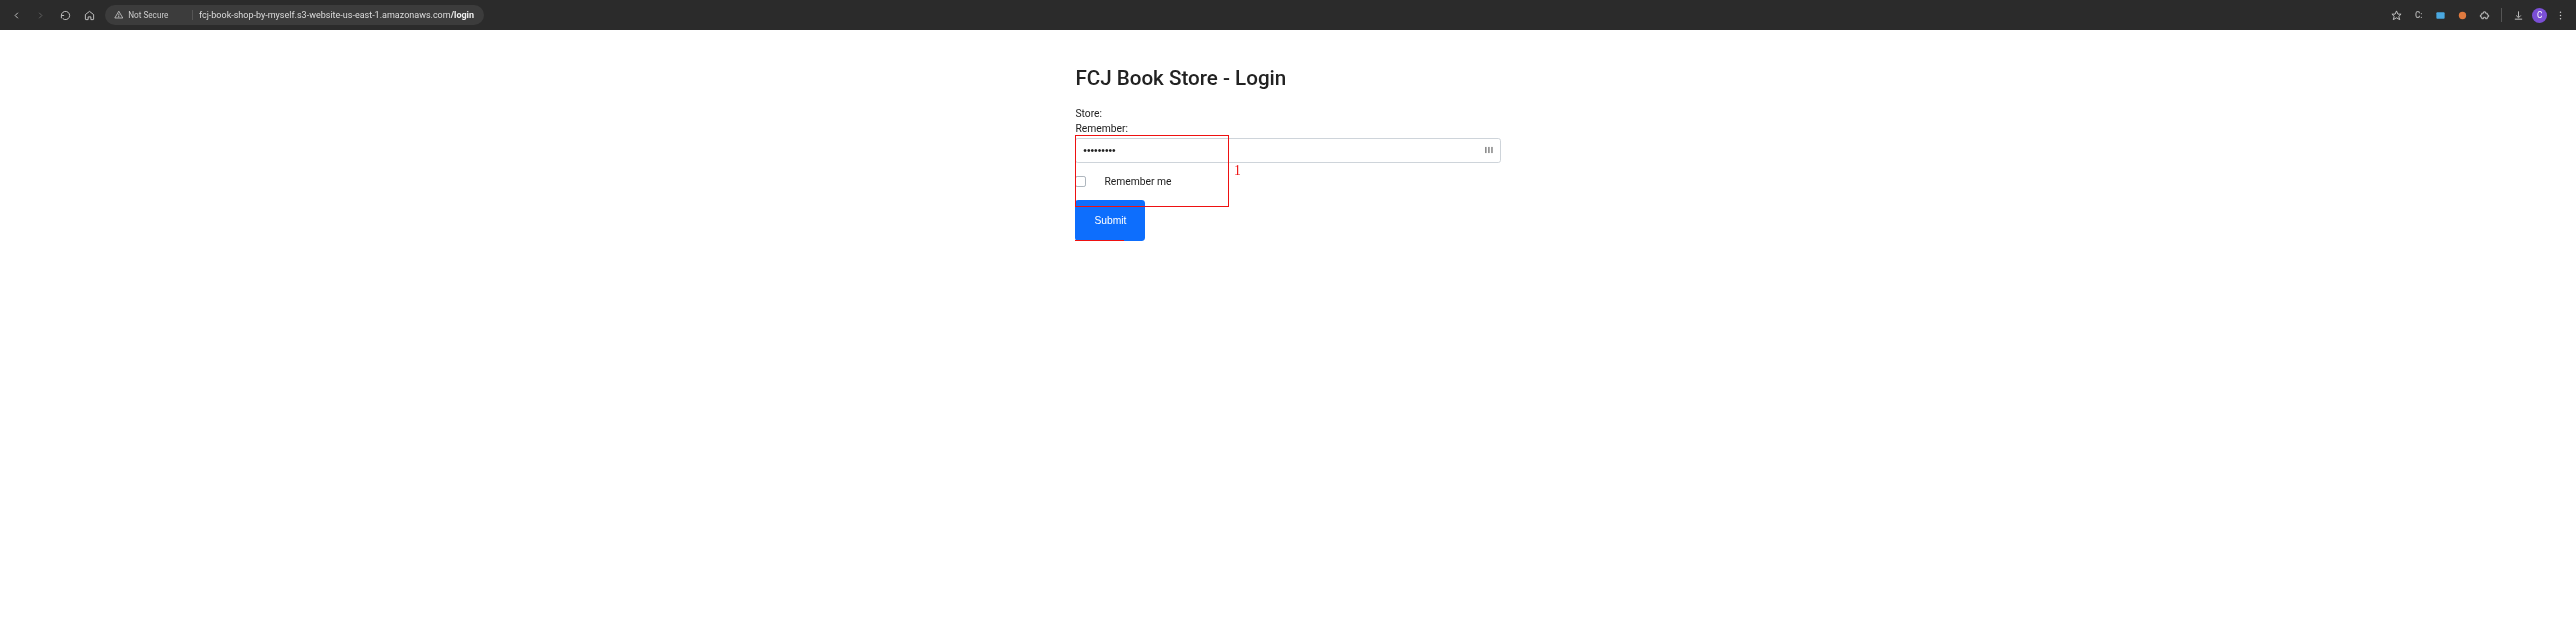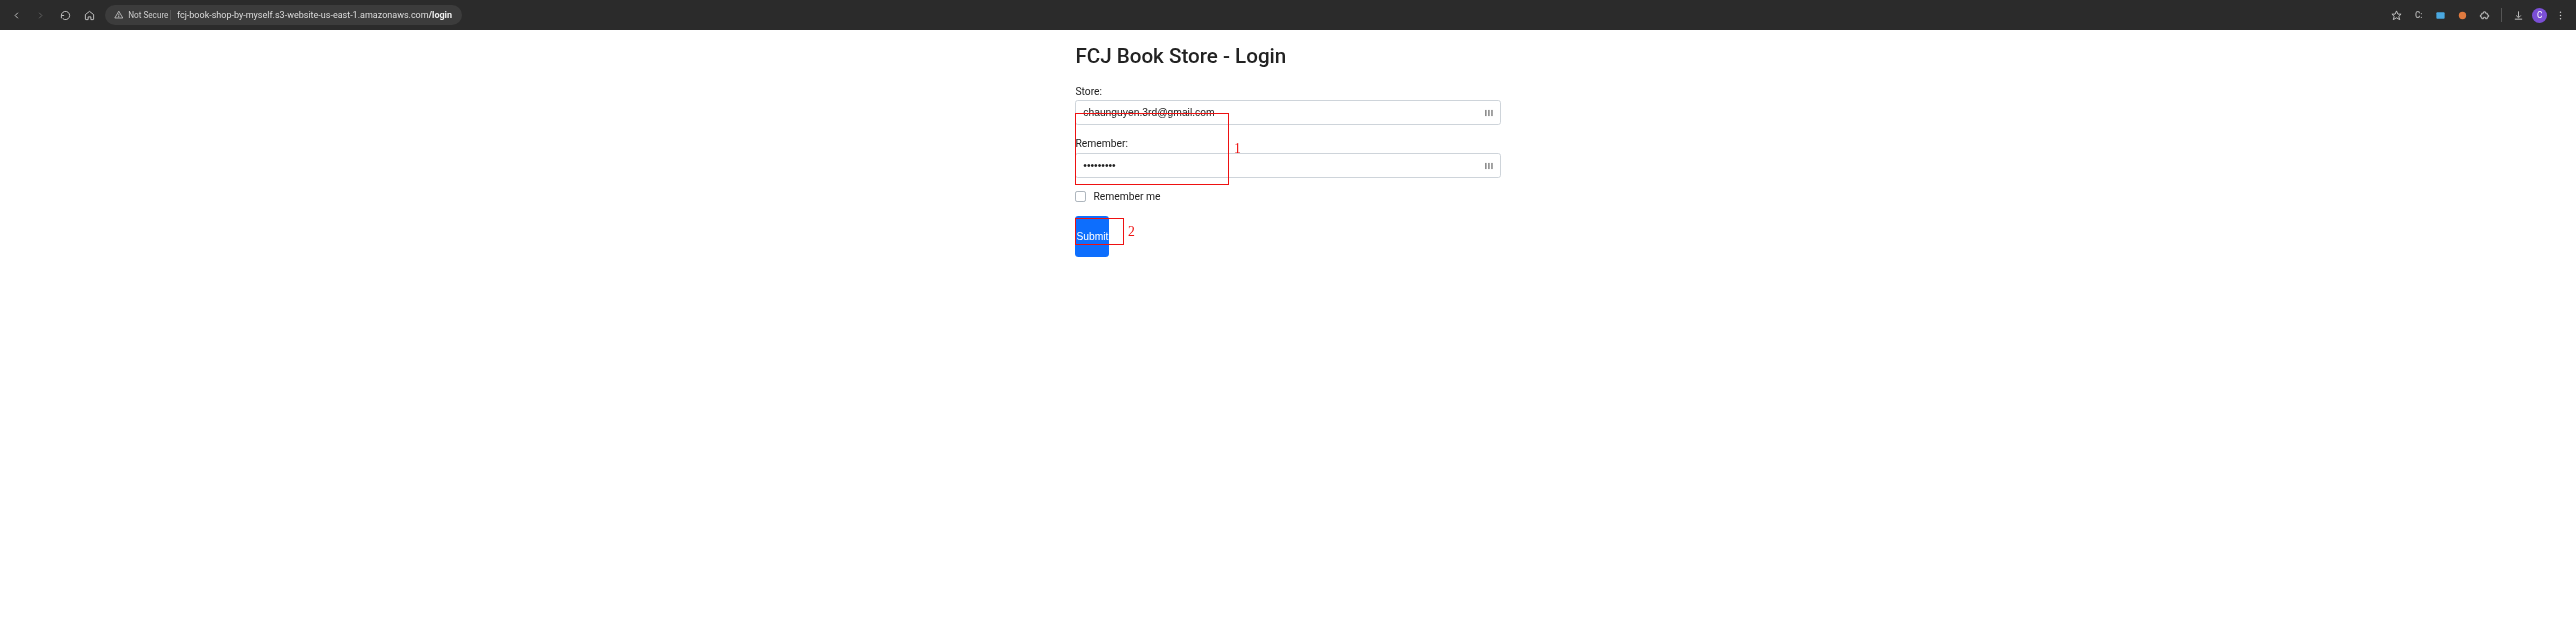--- a/index.html
+++ b/index.html
@@ -31,21 +31,21 @@
       display: flex;
       align-items: center;
       padding: 0 9.6px;
       gap: 5.5px;
       flex: 0 0 auto;
       min-width: 329px;
     }
     .not-secure {
       display: flex; align-items: flex-start; gap: 4.1px;
       font-size: 8.2px; color: #ccc;
-      padding-right: 2px;
+      padding-right: 24px;
       border-right: 0.7px solid #555;
     }
     .url-text { font-size: 9px; color: #ddd; white-space: nowrap; }
     .url-text .path { color: #eee; font-weight: bold; }
     .bar-spacer { flex: 1; }
     .ext-icon {
       width: 16.5px; height: 16.5px;
       display: flex; align-items: center; justify-content: center;
       border-radius: 2.7px;
       cursor: pointer;
@@ -56,21 +56,21 @@
       width: 15px; height: 15px; border-radius: 50%;
       background: #7b4fd6; color: #fff;
       display: flex; align-items: center; justify-content: center;
       font-size: 8.2px;
       cursor: pointer;
     }
 
     
     .page {
       max-width: 439px;
-      margin: 14px auto 0;
+      margin: 36px auto 0;
       padding: 0 6.9px;
     }
     .title {
       font-size: 20.6px;
       font-weight: 500;
       margin-bottom: 16.5px;
       color: #222;
     }
     .field-label {
       font-size: 10.3px;
@@ -87,38 +87,38 @@
       font-size: 10.3px;
       color: #222;
       outline: none;
     }
     .pw-toggle {
       position: absolute; right: 5.5px; top: 50%; transform: translateY(-50%);
       width: 12.3px; height: 12.3px;
       color: #888;
     }
     .checkbox-row {
-      display: flex; align-items: center; gap: 7px;
+      display: flex; align-items: center; gap: 18px;
       margin-bottom: 12.3px;
     }
     .checkbox-box {
       width: 11px; height: 11px;
       border: 0.7px solid #adb5bd;
       border-radius: 2.1px;
       background: #fff;
       cursor: pointer;
     }
     .checkbox-label { font-size: 10.3px; color: #222; cursor: pointer; }
     .submit-btn {
       background: #0d6efd;
       color: #fff;
       border: none;
       border-radius: 3.4px;
       height: 41px;
-      padding: 0 1px;
+      padding: 0 19px;
       font-size: 10.3px;
       cursor: pointer;
     }
 
     
     .annot-box {
       position: absolute;
       border: 1px solid #e11;
       pointer-events: none;
     }
@@ -212,30 +212,20 @@
         <circle cx="12" cy="19" r="1.6"></circle>
       </svg>
   </div>
 </div>
 
 <div class="page-wrap">
   <div class="page">
     <h1 class="title">FCJ Book Store - Login</h1>
 
     <div class="field-label">Store:</div>
-    <div class="field-row">
-      <input class="text-input" type="text" value="chaunguyen.3rd@gmail.com" style="">
-      <span class="pw-toggle">
-        <svg viewBox="0 0 24 24" fill="currentColor">
-            <rect x="4" y="6" width="3" height="12"></rect>
-            <rect x="10" y="6" width="3" height="12"></rect>
-            <rect x="16" y="6" width="3" height="12"></rect>
-          </svg>
-      </span>
-    </div>
 
     <div class="field-label">Remember:</div>
     <div class="field-row">
       <input class="text-input" type="password" value="•••••••••" style="">
       <span class="pw-toggle">
         <svg viewBox="0 0 24 24" fill="currentColor">
             <rect x="4" y="6" width="3" height="12"></rect>
             <rect x="10" y="6" width="3" height="12"></rect>
             <rect x="16" y="6" width="3" height="12"></rect>
           </svg>

